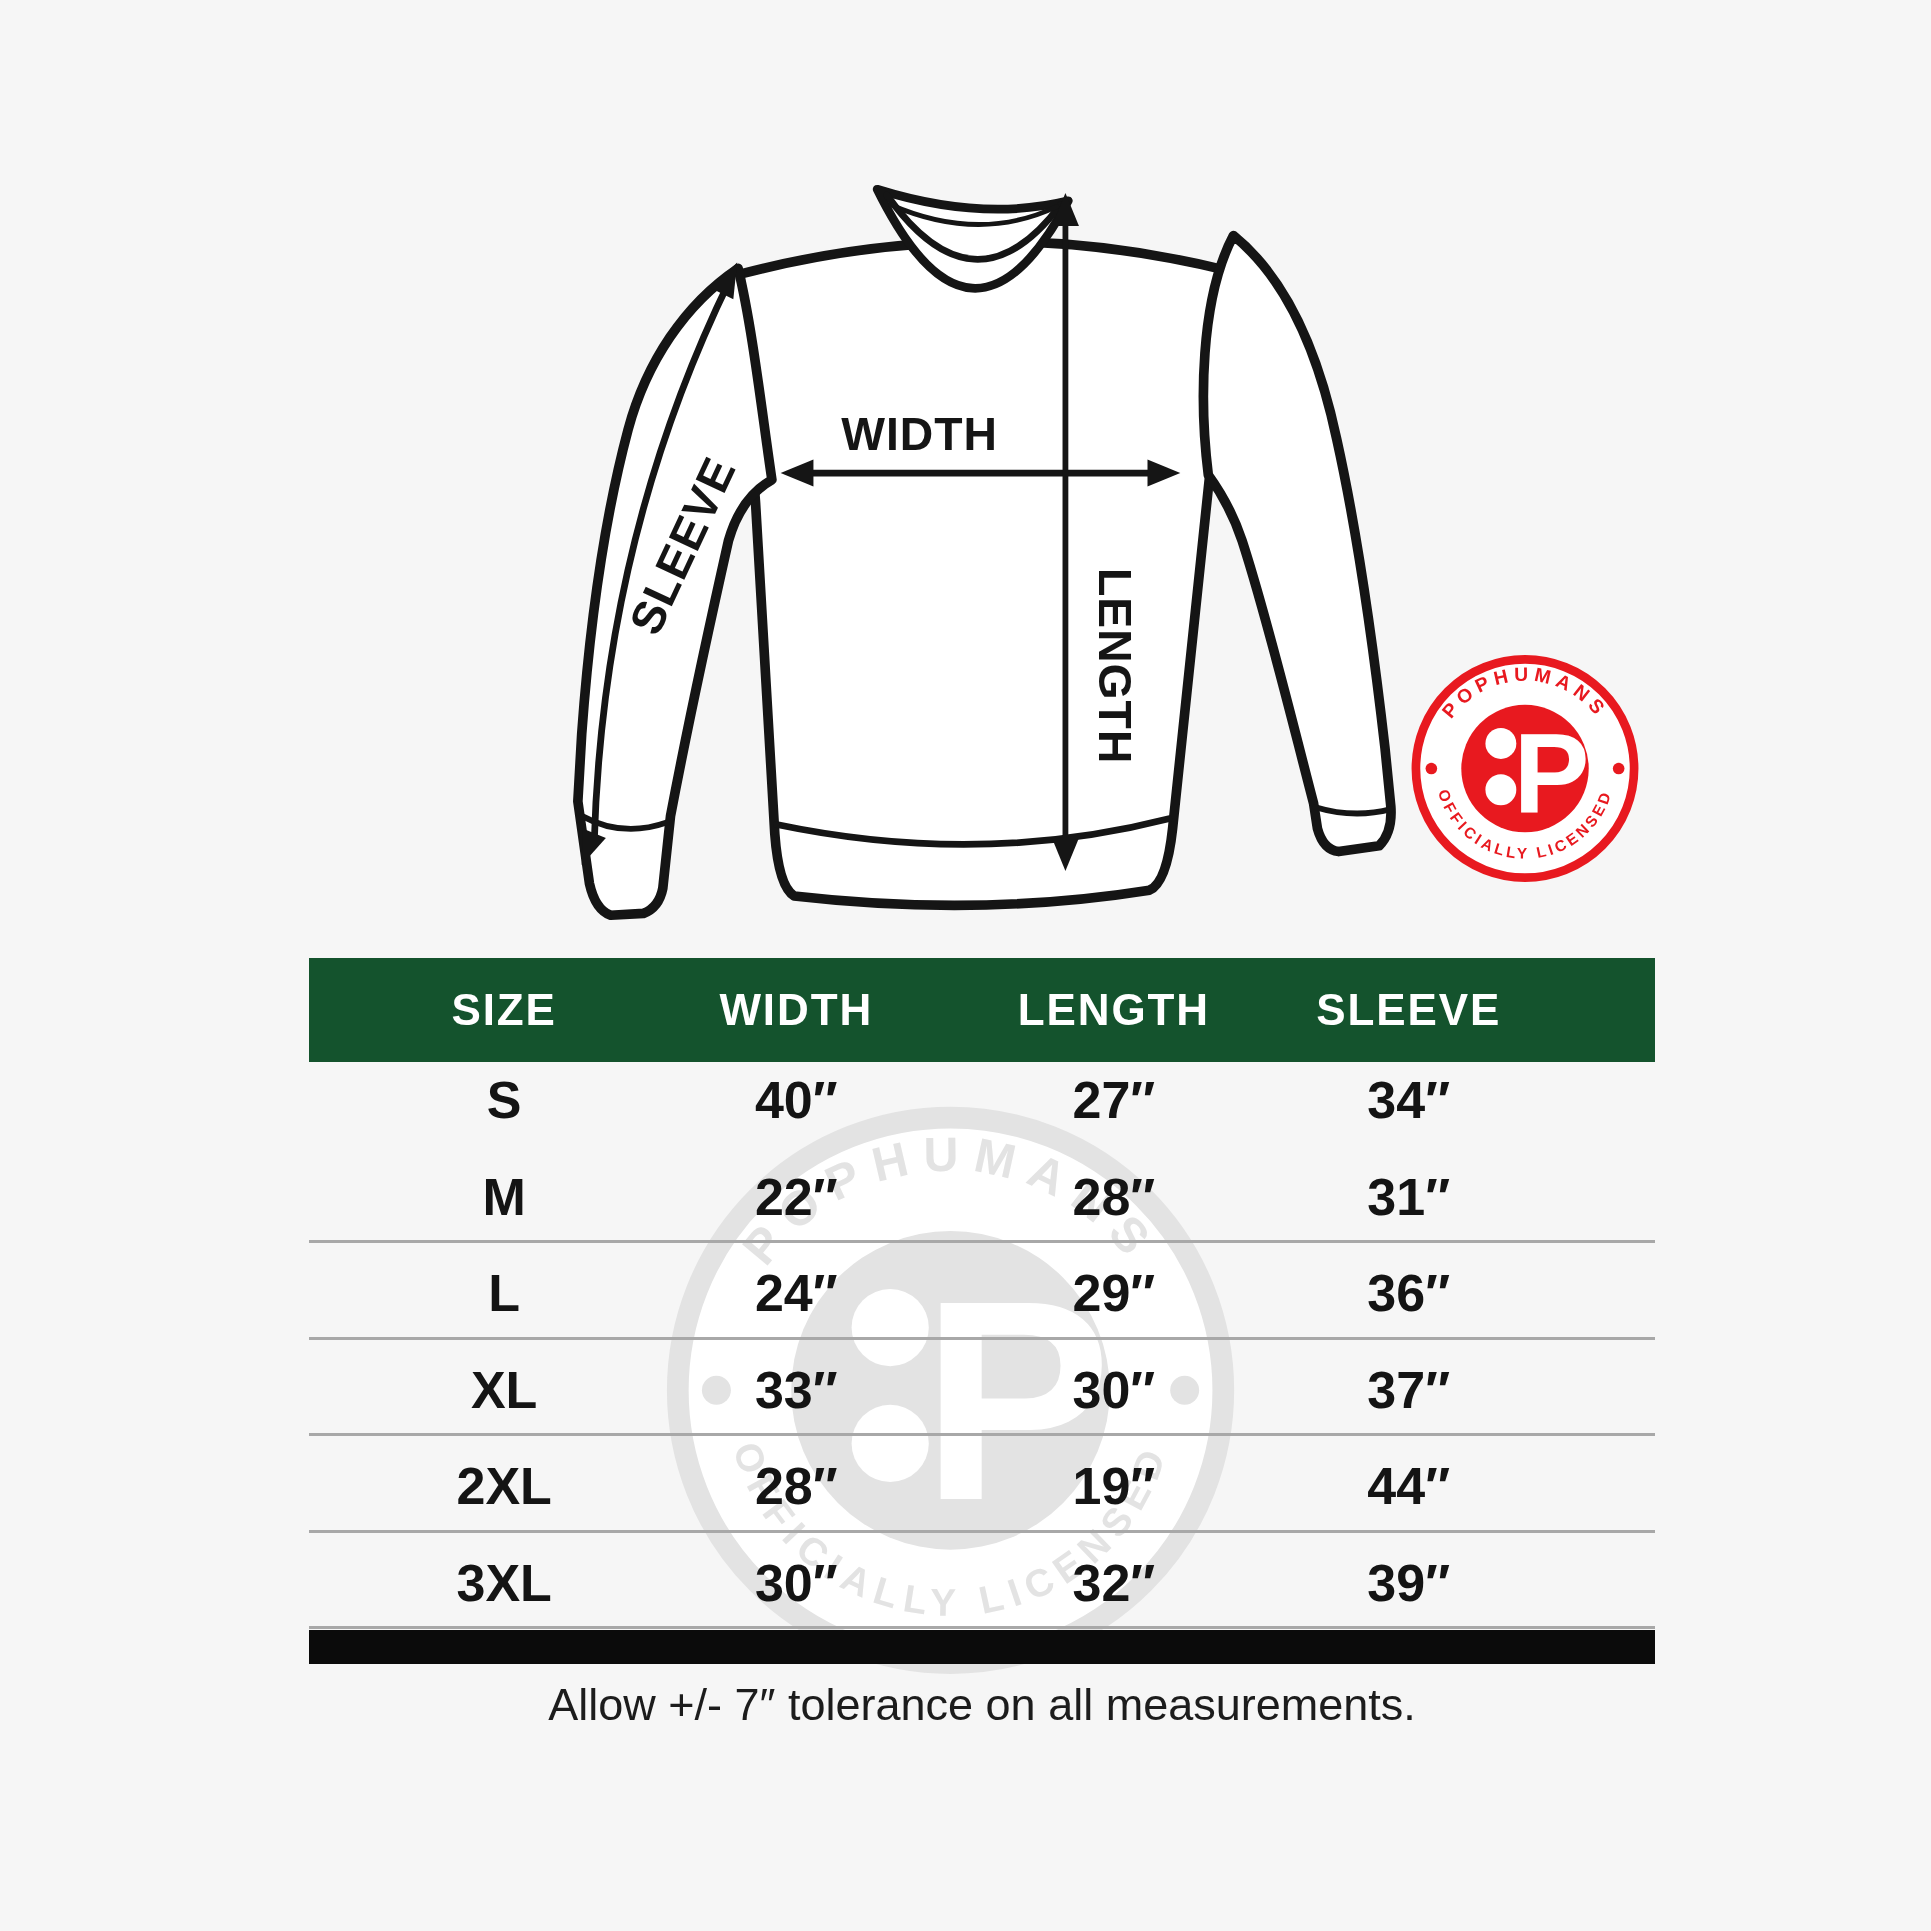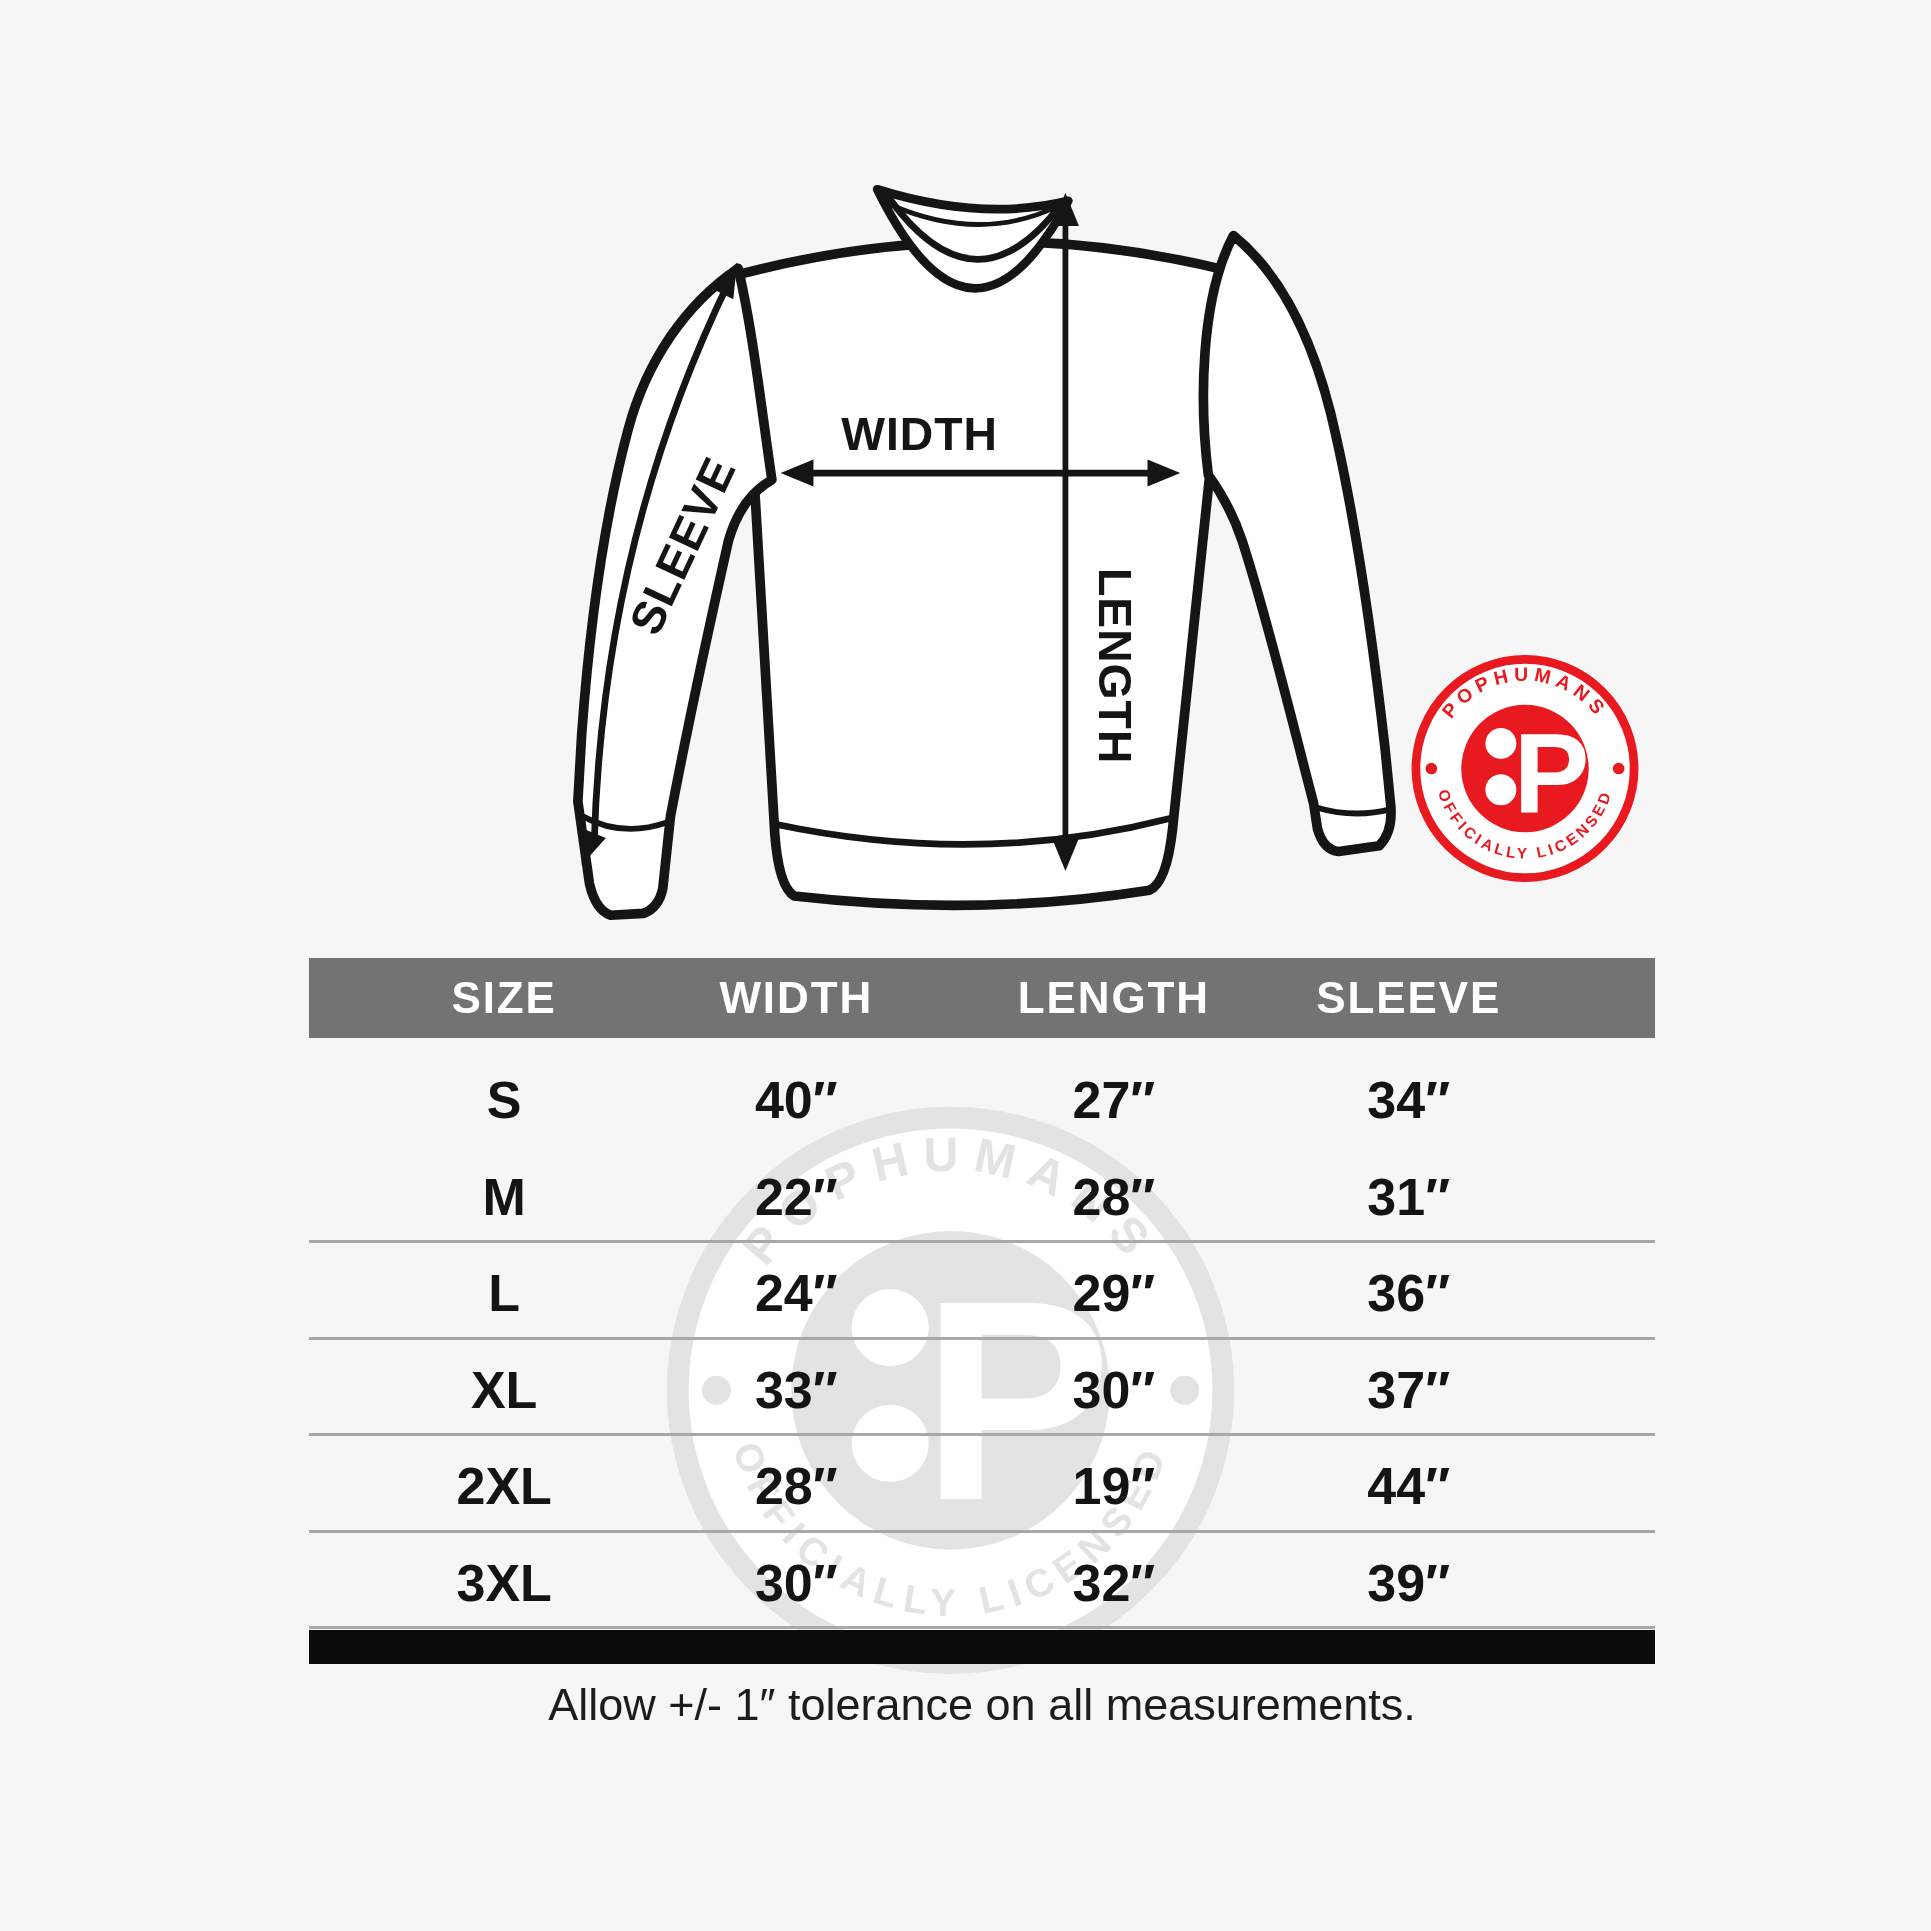--- a/index.html
+++ b/index.html
@@ -12,22 +12,22 @@
   }
   #canvas{position:absolute;left:14px;top:0;width:1931px;height:1931px;}
   #art{position:absolute;left:0;top:0;z-index:1;}
 
   
   .size-table{
     position:absolute;left:295px;top:958px;width:1346px;height:706px;
     z-index:2;
   }
   .hdr-bar{
-    position:absolute;left:0;top:0;width:100%;height:80px;
-    background:#737373;
+    position:absolute;left:0;top:0;width:100%;height:104px;
+    background:#14532d;
   }
   .foot-bar{
     position:absolute;left:0;top:672px;width:100%;height:34px;
     background:#0b0b0b;
   }
   .hdr-bar span{
     position:absolute;top:50%;transform:translate(-50%,-50%);
     color:#ffffff;font-size:44px;font-weight:bold;letter-spacing:1.9px;
     white-space:nowrap;
   }
@@ -196,15 +196,15 @@
       <div class="divider d0"></div>
       <div class="divider d1"></div>
       <div class="divider d2"></div>
       <div class="divider d3"></div>
       <div class="divider d4"></div>
     </div>
 
     <div class="foot-bar"></div>
   </div>
 
-  <div class="footnote">Allow +/- 1″ tolerance on all measurements.</div>
+  <div class="footnote">Allow +/- 7″ tolerance on all measurements.</div>
 </div>
 
 
 </body></html>

